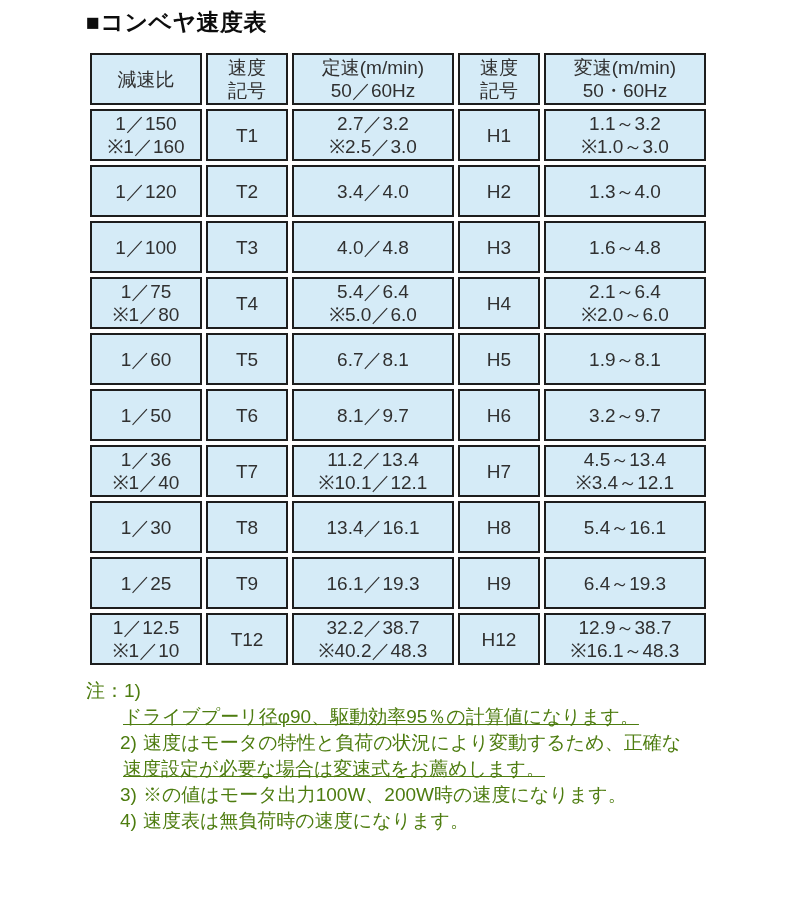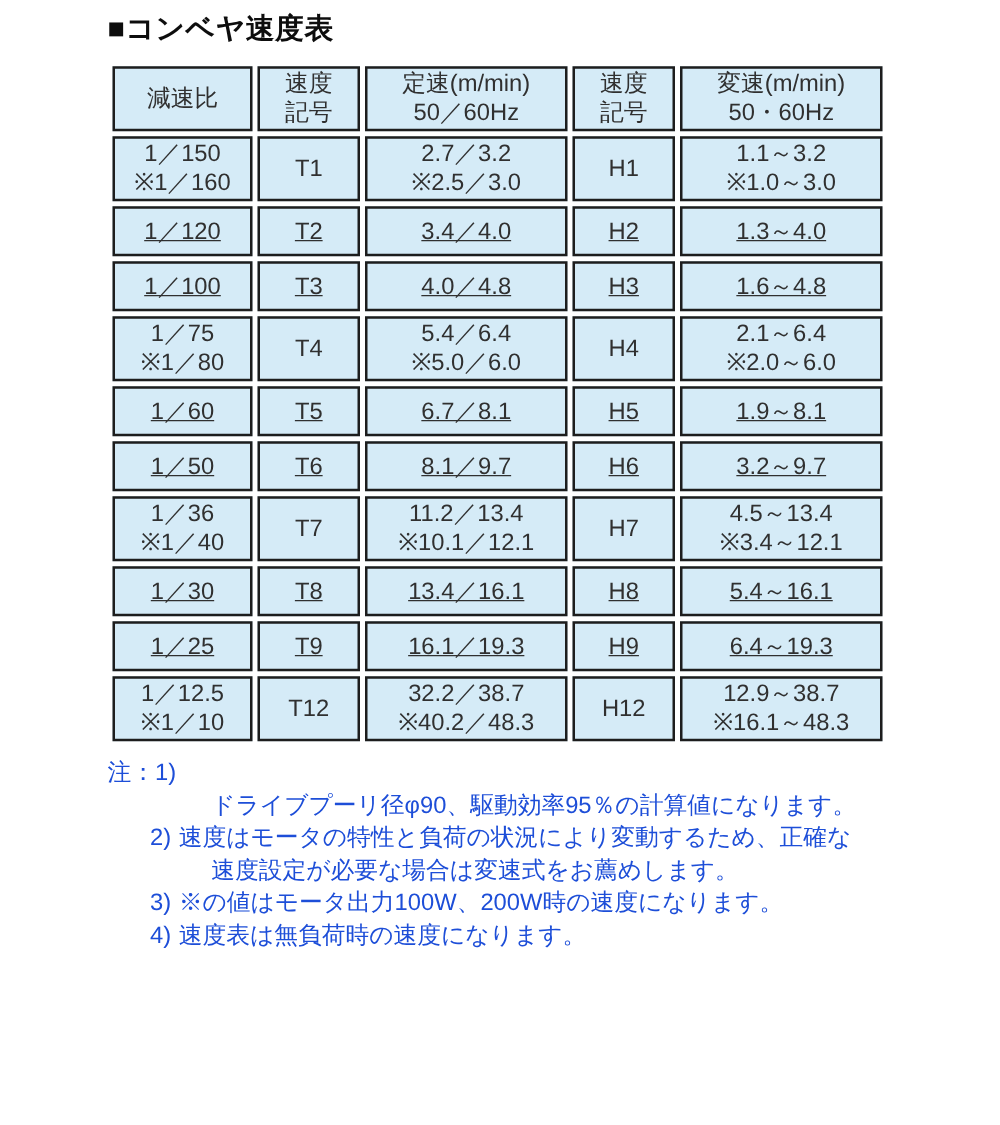--- a/index.html
+++ b/index.html
@@ -20,31 +20,31 @@
   table.speed th, table.speed td {
     border:2px solid #1d1d1d;
     background:#d5ebf7;
     text-align:center; vertical-align:middle;
     padding:1px 2px;
     font-size:19px; line-height:23px;
     overflow:hidden;
   }
   table.speed th { font-weight:normal; }
   tr.header-row { height:52px; }
-  tr.single { height:40px;text-decoration:underline; }
+  tr.single { height:52px; }
   tr.double { height:52px; }
   .l2:empty { display:none; }
 
-  .notes { margin-top:9px; font-size:19px; line-height:26px; color:#1d4ed8; }
+  .notes { margin-top:9px; font-size:19px; line-height:26px; color:#4d7c0f; }
   .note-line { display:flex; white-space:pre; }
   .note-line .prefix { margin-right:6px; }
   .note-line .prefix:empty { display:none; margin:0; }
   .note-line.first { margin-left:0; }
   .note-line.num  { margin-left:34px; }
-  .note-line.cont { margin-left:83px; }
+  .note-line.cont { margin-left:37px;text-decoration:underline; }
 </style>
 </head>
 <body>
 
 <div class="page">
 
   <h1 class="title">■コンベヤ速度表</h1>
 
   <table class="speed">
     <colgroup>

